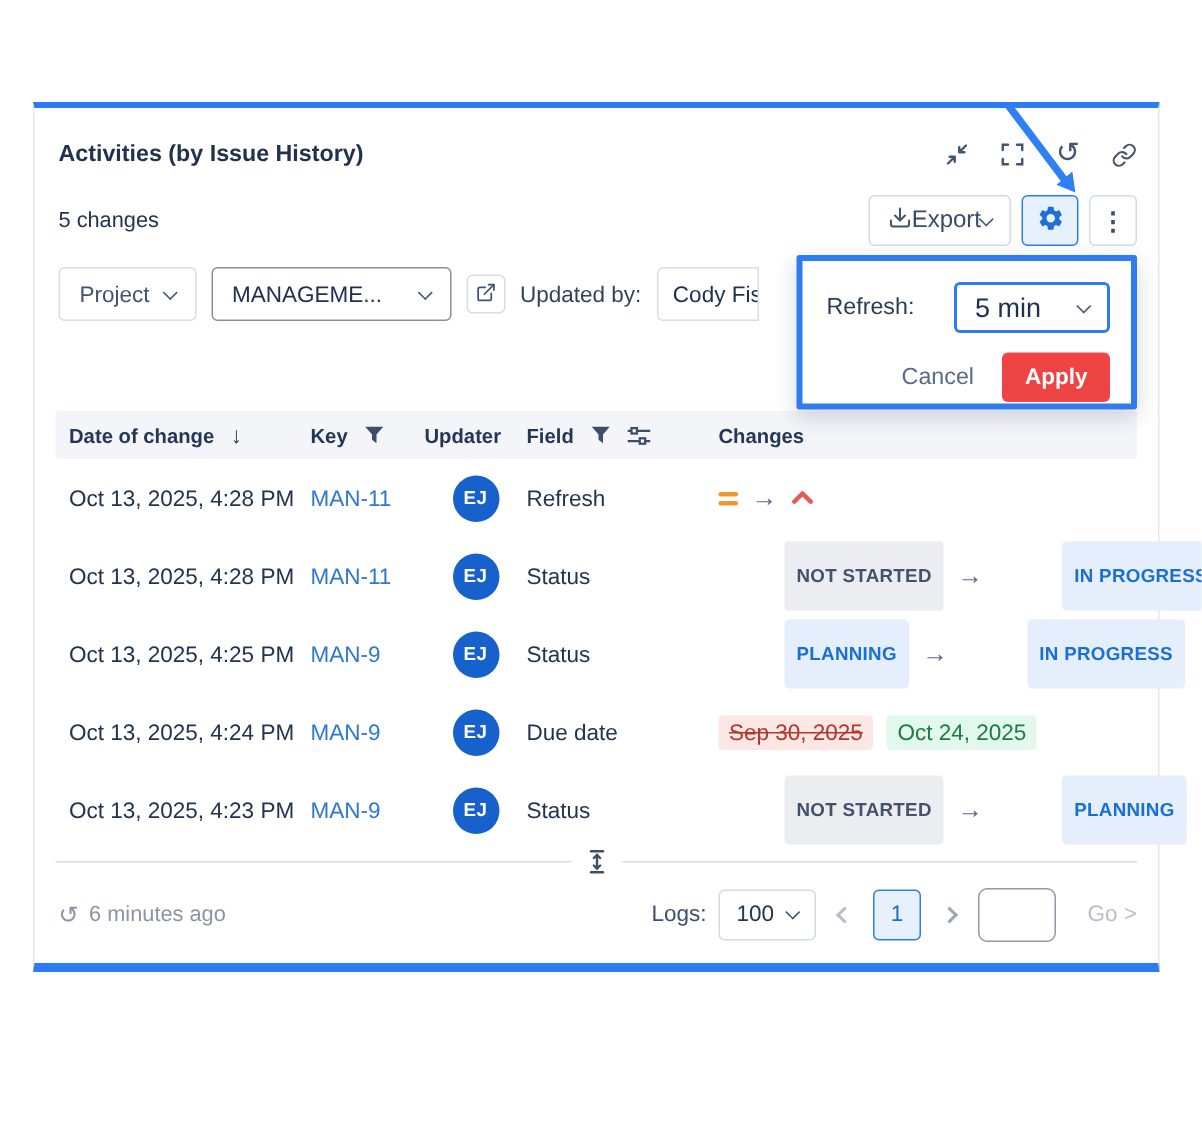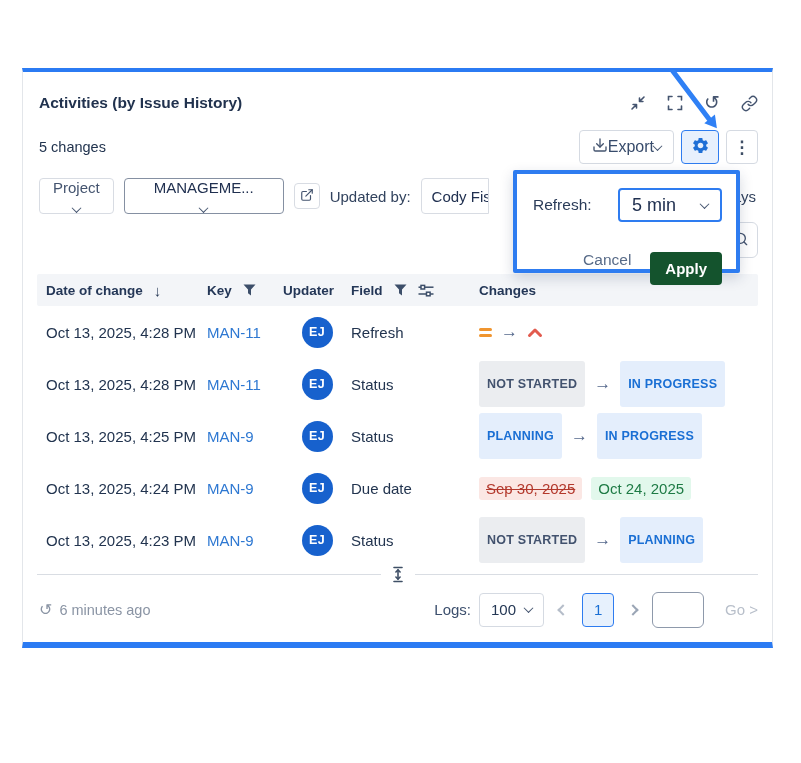--- a/index.html
+++ b/index.html
@@ -40,21 +40,21 @@
     display: flex; align-items: center; justify-content: center; }
   .kebab-btn { width: 32px; height: 34px; background: #fff; border: 1px solid #d5dae2;
     border-radius: 4px; cursor: pointer; color: #3f4f66; font-size: 17px;
     font-weight: 700; line-height: 1; }
 
   
   .filter-row { display: flex; align-items: center; gap: 10px;
     padding: 0 14px 0 16px; margin-top: 14px; height: 36px; }
   .drop-btn { display: flex; align-items: center; gap: 10px; height: 36px;
     padding: 0 13px; background: #fff; border: 1px solid #d8dce3; border-radius: 4px;
-    color: #44546f; font-size: 15px; cursor: pointer; font-family: inherit; flex-direction: column; }
+    color: #44546f; font-size: 15px; cursor: pointer; font-family: inherit; }
   .drop-strong { border: 1.5px solid #8590a2; color: #203050; min-width: 160px;
     justify-content: space-between; }
   .sq-btn { width: 26px; height: 26px; border: 1px solid #d8dce3; border-radius: 4px;
     background: #fff; display: flex; align-items: center; justify-content: center;
     cursor: pointer; color: #44546f; }
   .flabel { font-size: 15px; color: #32435e; }
   .value-box { height: 36px; border: 1px solid #d8dce3; border-radius: 4px 0 0 4px;
     padding: 0 10px; display: flex; align-items: center; font-size: 15px;
     color: #203050; width: 68px; overflow: hidden; white-space: nowrap; }
   .period-frag { margin-left: auto; font-size: 15px; color: #32435e; padding-right: 2px; }
@@ -80,21 +80,21 @@
   .cell { font-size: 15px; color: #22344f; }
   .cell:first-child { padding-left: 9px; }
   .key-link { color: #2e78d2; cursor: pointer; }
   .updater-cell { display: flex; justify-content: center; }
   .avatar { width: 31px; height: 31px; border-radius: 50%; background: #1761cd;
     color: #fff; font-size: 12.5px; font-weight: 700; display: flex;
     align-items: center; justify-content: center; letter-spacing: .3px; }
   .changes-cell { display: flex; align-items: center; gap: 9px; }
   .chg-arrow { color: #55688c; font-size: 17px; font-weight: 700; }
   .badge { font-size: 12.5px; font-weight: 700; padding: 16px 8px; border-radius: 3px;
-    letter-spacing: .2px; white-space: nowrap; }
+    letter-spacing: .2px; white-space: nowrap; margin-left: 44px; }
   .badge.gray { background: #ebedf0; color: #42526e; }
   .badge.blue { background: #e4eefc; color: #1a6fd4; }
   .datepill { font-size: 15px; padding: 3px 7px; border-radius: 3px; white-space: nowrap; }
   .datepill.old { background: #fbe7e4; color: #b3382c; text-decoration: line-through; }
   .datepill.new { background: #e2f8ec; color: #1e7b45; }
   .prio-med { display: inline-flex; flex-direction: column; gap: 3px; }
   .prio-med i { display: block; width: 13px; height: 3px; background: #f0952f;
     border-radius: 1.5px; }
 
   .spacer { flex: 1; }
@@ -120,36 +120,36 @@
   .pg-next { transform: rotate(-45deg); border-color: #9aa5b5; }
   .page-box { width: 32px; height: 34px; background: #e7f1fd; border: 1.5px solid #2e7cf0;
     border-radius: 4px; color: #1a6fd4; font-size: 15px; display: flex;
     align-items: center; justify-content: center; cursor: pointer; }
   .page-input { width: 52px; height: 36px; border: 1px solid #8e99ab; border-radius: 6px;
     font-size: 15px; padding: 0 8px; font-family: inherit; }
   .go-btn { background: none; border: none; color: #b8bfca; font-size: 15px;
     cursor: pointer; font-family: inherit; padding-left: 6px; }
 
   
-  .popup { position: absolute; left: 490px; top: 98px; width: 227px; height: 103px;
+  .popup { position: absolute; left: 508px; top: 98px; width: 227px; height: 103px;
     background: #fff; border: 4px solid #2e7cf0; border-radius: 2px; z-index: 20;
     box-shadow: 0 5px 14px rgba(20,40,80,.18); padding: 14px 14px 20px 16px; }
   .popup-line1 { display: flex; align-items: center; justify-content: space-between; }
   .popup-label { font-size: 15.5px; color: #2b3c59; }
   .popup-select { display: flex; align-items: center; justify-content: space-between;
     width: 104px; height: 34px; padding: 0 12px; border: 2px solid #2e7cf0;
     border-radius: 4px; background: #fff; font-size: 18px; color: #203050;
     cursor: pointer; font-family: inherit; }
   .popup-actions { display: flex; align-items: center; justify-content: flex-end;
     gap: 19px; margin-top: 13px; }
   .cancel-btn { background: none; border: none; color: #586b88; font-size: 15.5px;
     cursor: pointer; font-family: inherit; }
-  .apply-btn { background: #14532d; border: none; color: #fff; font-size: 15px;
+  .apply-btn { background: #ef4444; border: none; color: #fff; font-size: 15px;
     font-weight: 700; padding: 8px 15px; border-radius: 4px; cursor: pointer;
-    font-family: inherit; margin-top: 17px; }
+    font-family: inherit; }
 
   .annot { position: absolute; left: 616px; top: -2px; width: 120px; height: 80px;
     pointer-events: none; z-index: 30; }
 </style>
 </head>
 <body>
 
 <div class="stage">
 
   <div class="card">

